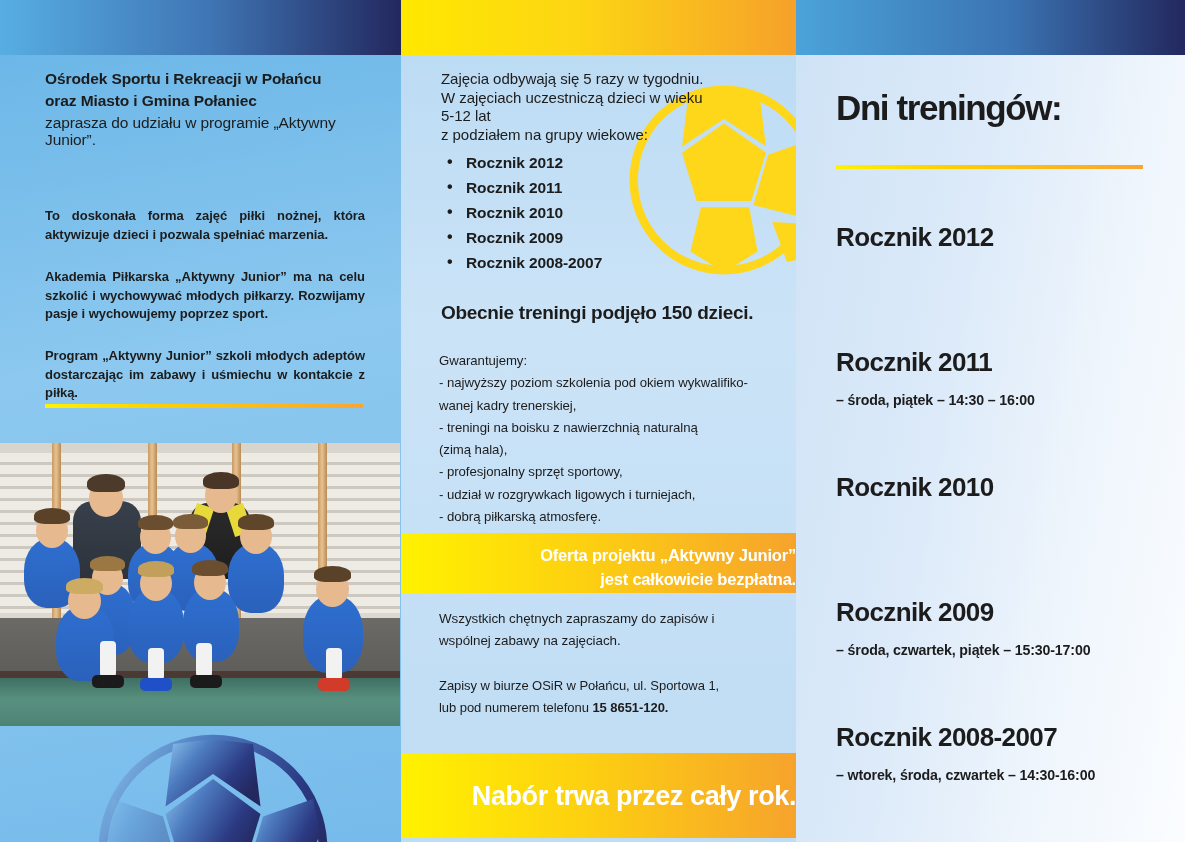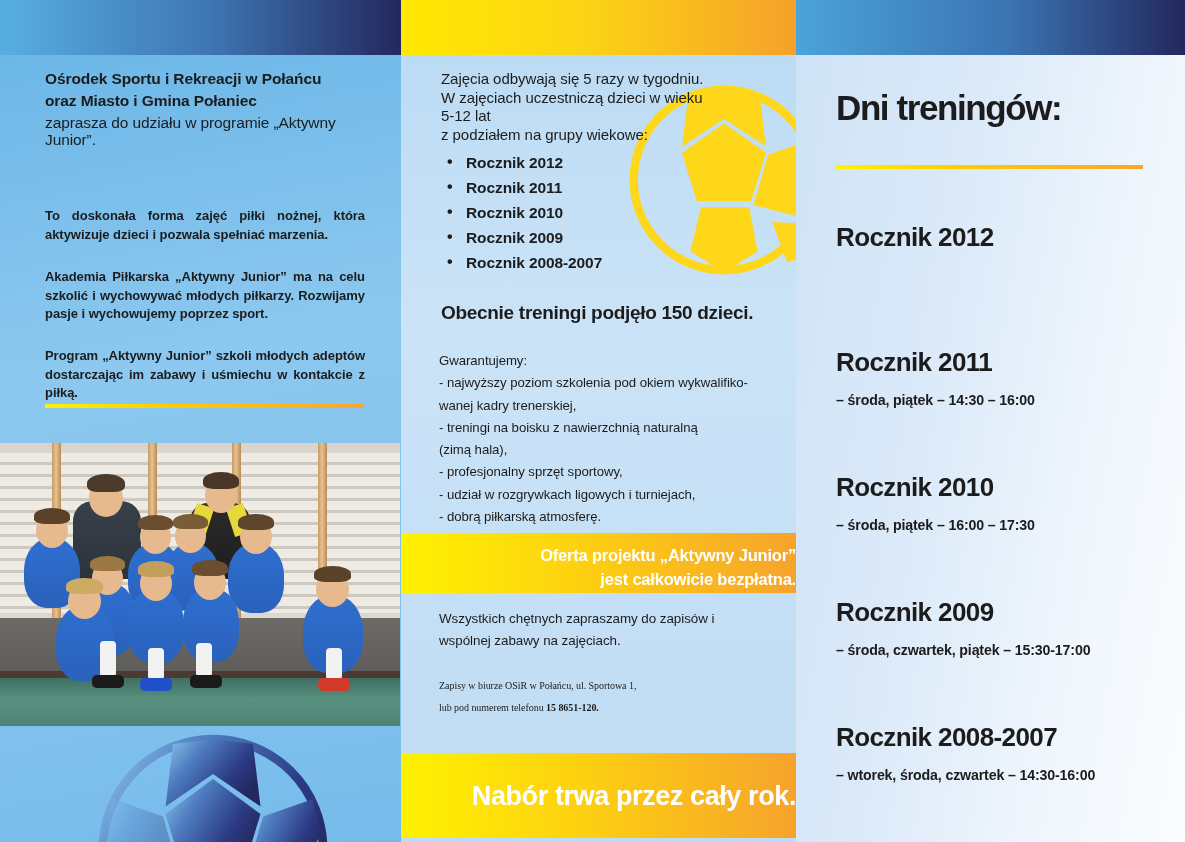--- a/index.html
+++ b/index.html
@@ -87,21 +87,21 @@
   .banner{position:absolute;left:0;width:395px;
     background:linear-gradient(90deg,#fff200 0%,#fdd110 45%,#f6a32c 100%);
     color:#ffffff;font-weight:bold;text-align:right;}
   .banner-1{top:478px;height:60px;padding-top:10px;box-sizing:border-box;
     font-size:16.5px;line-height:24px;letter-spacing:-0.2px;}
   .banner-2{top:698px;height:85px;padding-top:28px;box-sizing:border-box;
     font-size:27px;letter-spacing:-0.4px;}
   .m-outro{position:absolute;left:38px;top:553px;width:320px;color:#1c1c1c;
     font-size:13.4px;line-height:22px;letter-spacing:-0.05px;}
   .m-contact{position:absolute;left:38px;top:620px;width:330px;color:#1c1c1c;
-    font-size:10px;line-height:22px;letter-spacing:-0.05px;font-family:Liberation Serif, serif;}
+    font-size:13px;line-height:22px;letter-spacing:-0.05px;}
   .m-contact b{font-weight:bold;}
   .ball-mid{position:absolute;left:218px;top:20px;width:210px;height:210px;}
 
   
   .r-title{position:absolute;left:40px;top:33px;font-weight:bold;font-size:35px;
     color:#1c1c1c;letter-spacing:-1.4px;}
   .rule-right{left:836px;top:165px;width:307px;}
   .sched{position:absolute;left:40px;width:330px;}
   .sched .yr{font-weight:bold;font-size:26px;color:#1c1c1c;letter-spacing:-0.6px;}
   .sched .dy{font-weight:bold;font-size:14.2px;color:#1c1c1c;margin-top:14px;letter-spacing:-0.15px;}
@@ -279,21 +279,20 @@
 
     <div class="sched" style="top:167px;">
       <div class="yr">Rocznik 2012</div>
     </div>
     <div class="sched" style="top:292px;">
       <div class="yr">Rocznik 2011</div>
       <div class="dy">– środa, piątek – 14:30 – 16:00</div>
     </div>
     <div class="sched" style="top:417px;">
       <div class="yr">Rocznik 2010</div>
-      <div class="dy">– środa, piątek – 16:00 – 17:30</div>
     </div>
     <div class="sched" style="top:542px;">
       <div class="yr">Rocznik 2009</div>
       <div class="dy">– środa, czwartek, piątek – 15:30-17:00</div>
     </div>
     <div class="sched" style="top:667px;">
       <div class="yr">Rocznik 2008-2007</div>
       <div class="dy">– wtorek, środa, czwartek – 14:30-16:00</div>
     </div>
   </div>

